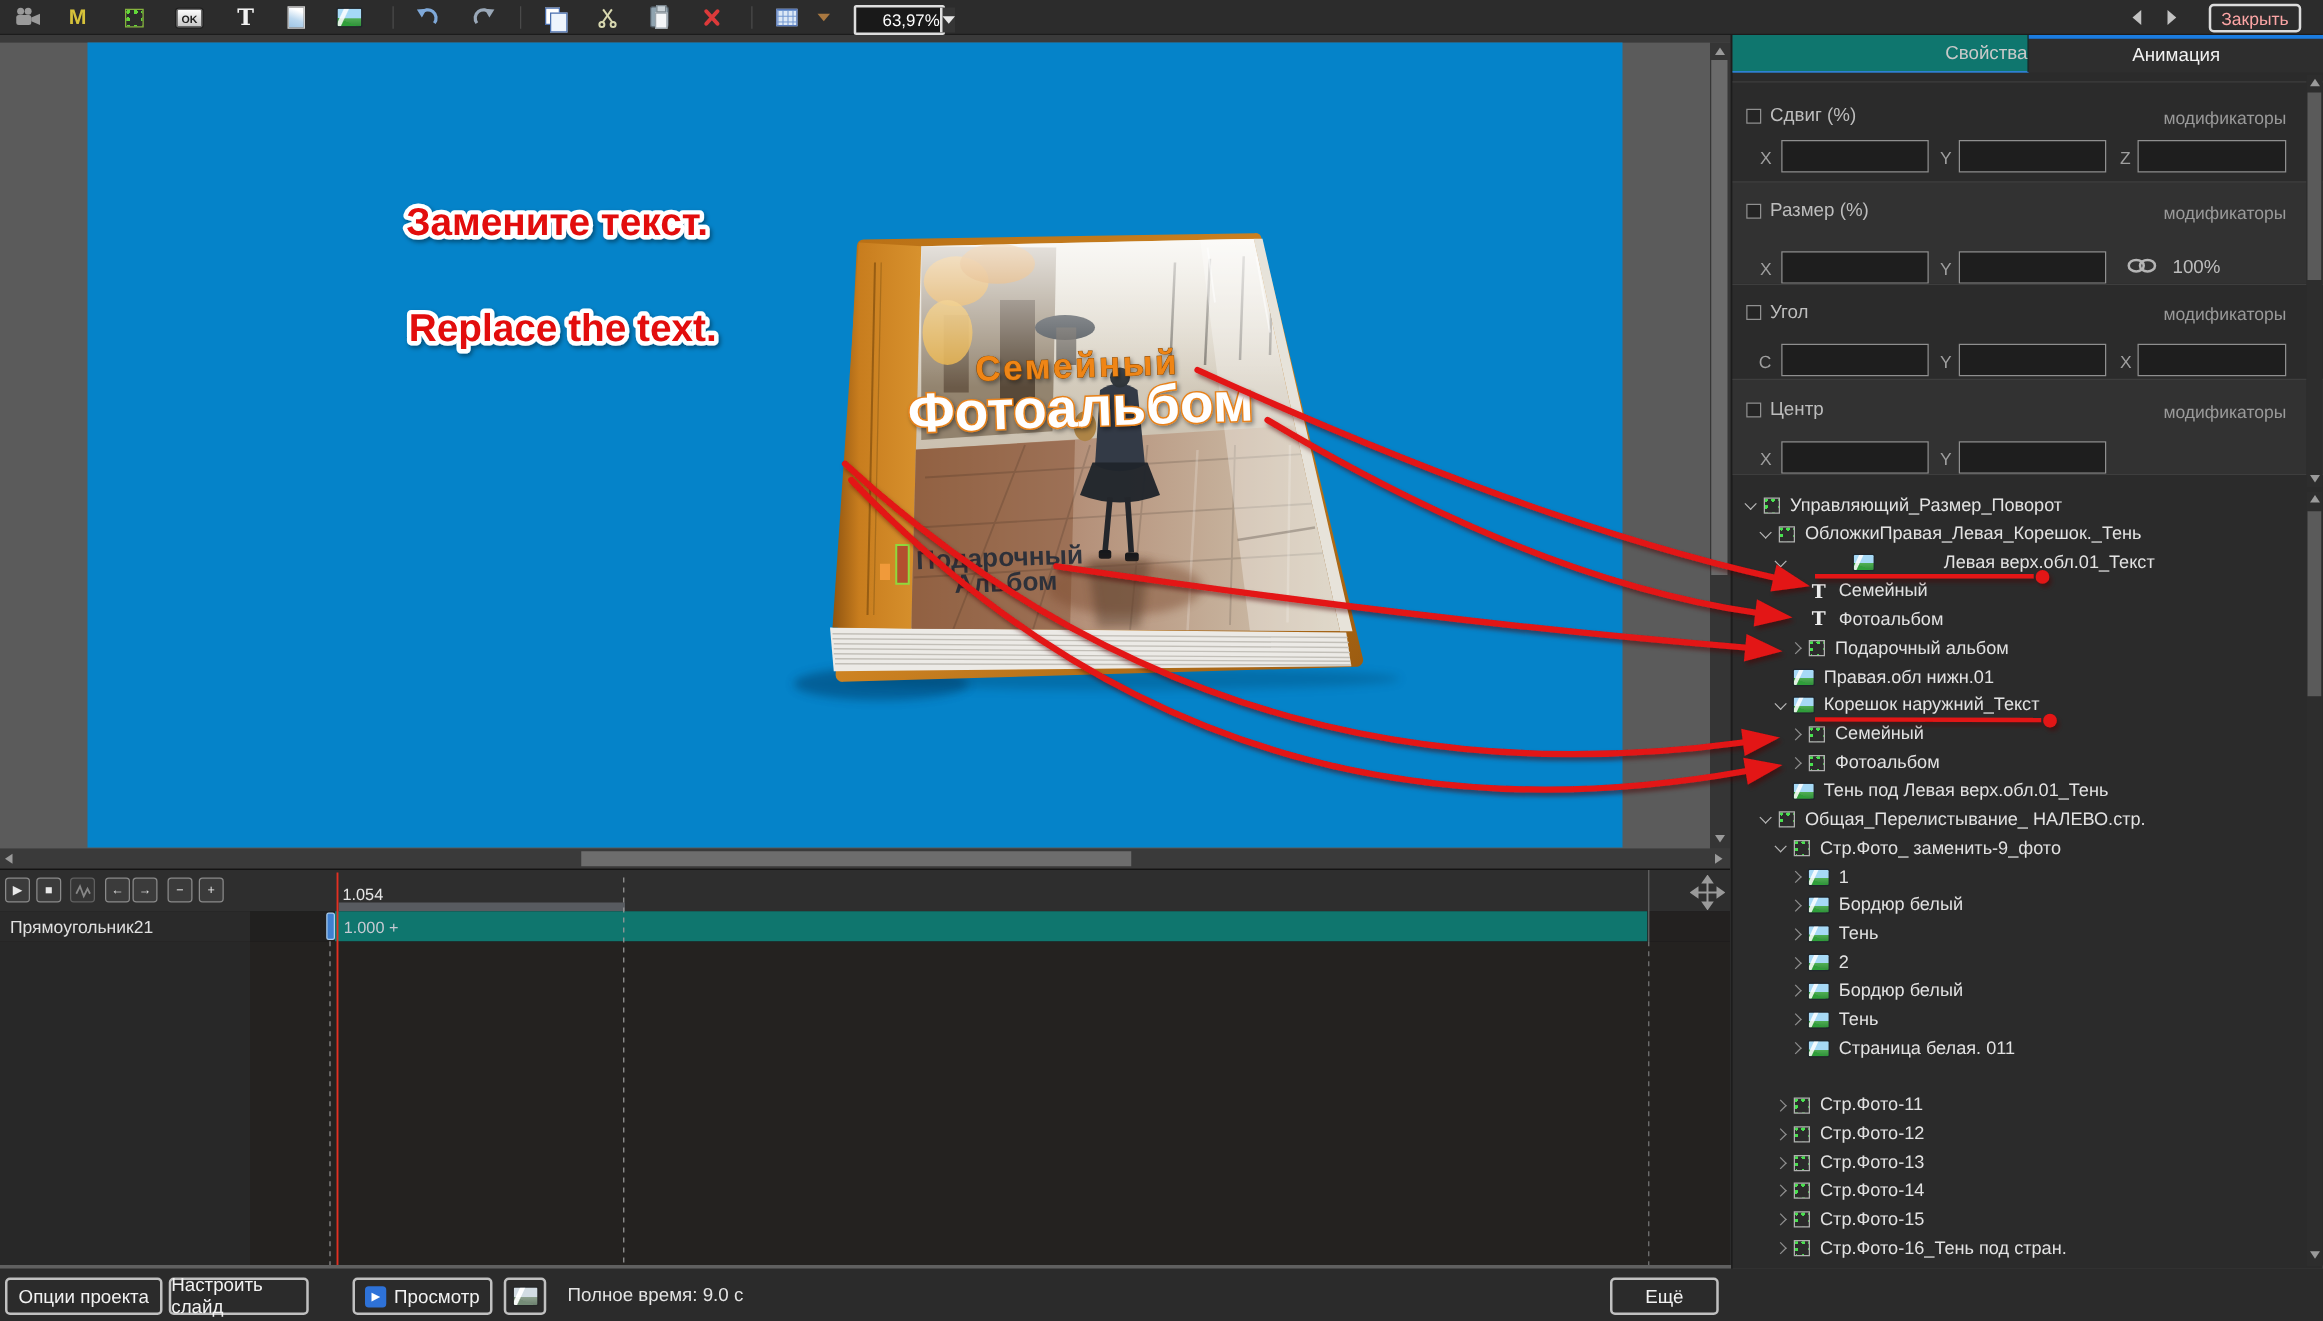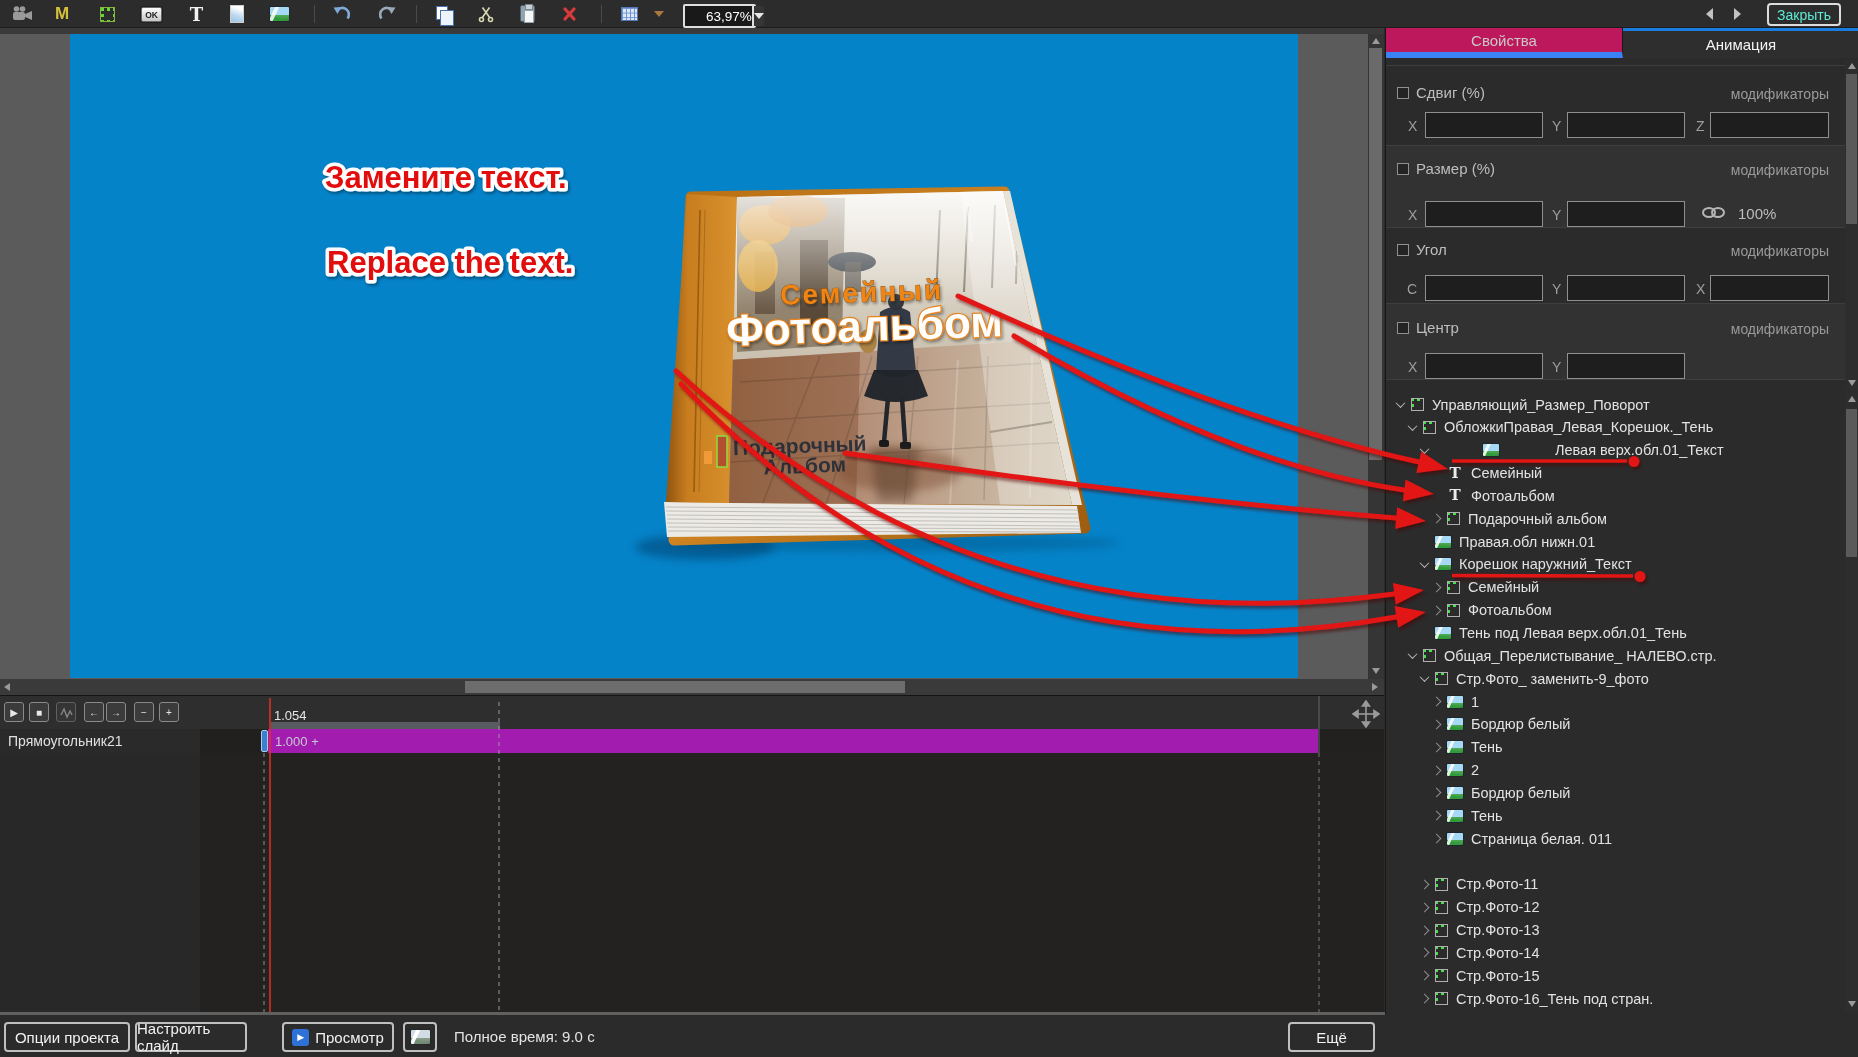--- a/index.html
+++ b/index.html
@@ -35,21 +35,21 @@
   .gridic { width:17px; height:14px; background:#dce8f6; border:1px solid #5577b8;
      background-image: linear-gradient(#6f95d0 1px, transparent 1px), linear-gradient(90deg,#6f95d0 1px, transparent 1px);
      background-size:4px 4.6px; }
   .caret-orange { width:0; height:0; border-left:5px solid transparent; border-right:5px solid transparent; border-top:6px solid #a97840; }
   #zoombox { left:683px; top:4px; width:73px; height:24px; background:#191919; border:2px solid #dedede; border-radius:2px; display:flex; align-items:center; }
   #zoombox .zv { color:#fff; font-size:13.5px; padding-left:21px; flex:1; }
   #zoombox .zbtn { width:17px; height:20px; background:#353535; border-left:2px solid #dedede; display:flex; align-items:center; justify-content:center; }
   .tri-down-w { width:0; height:0; border-left:5px solid transparent; border-right:5px solid transparent; border-top:6px solid #e8e8e8; }
   .navtri-l { width:0;height:0; border-top:6px solid transparent; border-bottom:6px solid transparent; border-right:7px solid #c2c2c2; }
   .navtri-r { width:0;height:0; border-top:6px solid transparent; border-bottom:6px solid transparent; border-left:7px solid #c2c2c2; }
-  #closebtn { left:1767px; top:3px; width:74px; height:23px; border:2px solid #dcdcdc; border-radius:4px; color:#5eead4; font-size:14px; display:flex; align-items:center; justify-content:center; }
+  #closebtn { left:1767px; top:3px; width:74px; height:23px; border:2px solid #dcdcdc; border-radius:4px; color:#fca5a5; font-size:14px; display:flex; align-items:center; justify-content:center; }
   
   #vpstrip { left:0; top:28px; width:1384px; height:6px; background:#3a3a3a; }
   #vp { left:0; top:34px; width:1384px; height:645px; background:#5b5b5b; }
   #canvas { left:70px; top:34px; width:1228px; height:644px; background:#0583c9; }
   
   #vsb { left:1368px; top:34px; width:16px; height:645px; background:#353535; }
   #vsb .thumb { position:absolute; left:1px; top:14px; width:13px; height:412px; background:#6a6a6a; }
   #hsb { left:0; top:679px; width:1384px; height:16px; background:#3a3a3a; }
   #hsb .thumb { position:absolute; left:465px; top:2px; width:440px; height:12px; background:#6d6d6d; }
   .tri-up { width:0;height:0;border-left:4px solid transparent;border-right:4px solid transparent;border-bottom:6px solid #9a9a9a; }
@@ -57,33 +57,33 @@
   .tri-lf { width:0;height:0;border-top:4px solid transparent;border-bottom:4px solid transparent;border-right:6px solid #9a9a9a; }
   .tri-rt { width:0;height:0;border-top:4px solid transparent;border-bottom:4px solid transparent;border-left:6px solid #9a9a9a; }
   
   #timeline { left:0; top:695px; width:1384px; height:317px; background:#242220; border-top:1px solid #141414; }
   #ruler { position:absolute; left:0; top:0; width:1384px; height:33px; background:#2e2e2e; }
   .tlbtn { position:absolute; top:6px; width:20px; height:20px; background:#3b3b3b; border:1px solid #8a8a8a; border-radius:3px; color:#e8e8e8; font-size:10px; display:flex; align-items:center; justify-content:center; }
   #rulertime { position:absolute; left:274px; top:12px; color:#e6e6e6; font-size:13px; }
   #kfband { position:absolute; left:271px; top:26px; width:229px; height:7px; background:#585b60; }
   #cliprow { position:absolute; left:0; top:33px; width:1384px; height:24px; background:#232120; border-bottom:1px solid #161616; }
   #cliplabel { position:absolute; left:0; top:0; width:200px; height:24px; background:#2a2a2a; color:#e0e0e0; font-size:14px; display:flex; align-items:center; padding-left:8px; }
-  #clipbar { position:absolute; left:268px; top:0; width:1050px; height:24px; background:#a21caf; color:#c6cad2; font-size:13px; display:flex; align-items:center; padding-left:7px; }
+  #clipbar { position:absolute; left:268px; top:0; width:1050px; height:24px; background:#0f766e; color:#c6cad2; font-size:13px; display:flex; align-items:center; padding-left:7px; }
   #cliphandle { position:absolute; left:261px; top:1px; width:7px; height:22px; background:#3f7fd0; border:1px solid #a9cdef; border-radius:2px; }
   #tl-left-lower { position:absolute; left:0; top:57px; width:200px; height:260px; background:#282828; }
   #moveic { position:absolute; left:1352px; top:4px; }
   
   #botline { left:0; top:1012px; width:1858px; height:3px; background:#606060; }
   #botbar { left:0; top:1015px; width:1858px; height:42px; background:#2b2b2b; }
   .bbtn { position:absolute; top:7px; height:30px; border:2px solid #c0c0c0; border-radius:4px; background:transparent; color:#f2f2f2; font-size:15px; display:flex; align-items:center; justify-content:center; gap:6px; }
   .previc { width:17px; height:17px; background:#2e72d8; border-radius:3px; color:#fff; font-size:9px; display:flex; align-items:center; justify-content:center; }
   
   #rpanel { left:1385px; top:28px; width:473px; height:987px; background:#2b2b2b; border-left:1px solid #181818; }
   .tab { position:absolute; top:0; height:30px; display:flex; align-items:center; justify-content:center; font-size:15px; }
-  #tab-props { left:0; width:237px; color:#c9c9c9; background:#be185d; border-bottom:6px solid #3b82f6; border-right:1px solid #1a1a1a; }
+  #tab-props { left:0; width:237px; color:#c9c9c9; background:#0f766e; border-bottom:1px solid #3b82f6; border-right:1px solid #1a1a1a;justify-content:flex-end; }
   #tab-anim { left:237px; width:236px; color:#f2f2f2; background:#2e2e2e; border-top:3px solid #1b7ce0; }
   .psec { position:absolute; left:0; width:473px; border-top:1px solid #3e3e3e; }
   .psec .hdr { position:absolute; left:11px; display:flex; align-items:center; gap:7px; }
   .cb { width:12px; height:12px; border:1px solid #909090; background:#242424; }
   .psec .hlabel { color:#bdbdbd; font-size:15px; }
   .mods { position:absolute; right:30px; color:#9a9a9a; font-size:14px; }
   .fl { position:absolute; color:#9f9f9f; font-size:14px; }
   .pfield { position:absolute; width:118px; height:26px; background:#1e1e1e; border:1px solid #8f8f8f; color:#ddd; font-size:13px; padding:0 4px; outline:none; }
   .pct { position:absolute; color:#bdbdbd; font-size:15px; }
   

